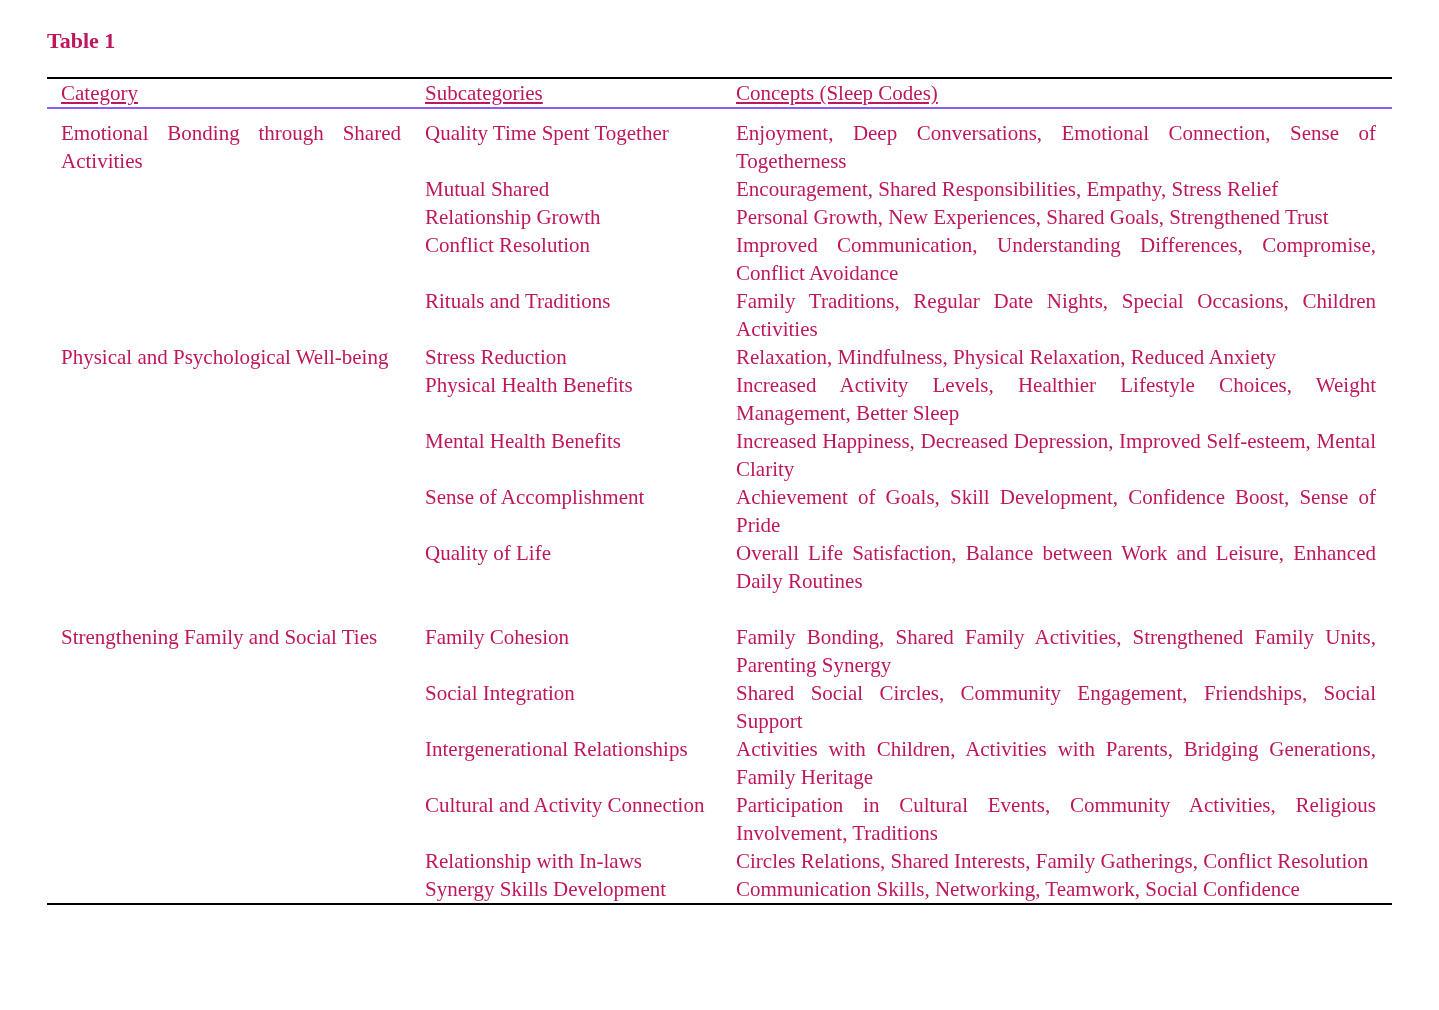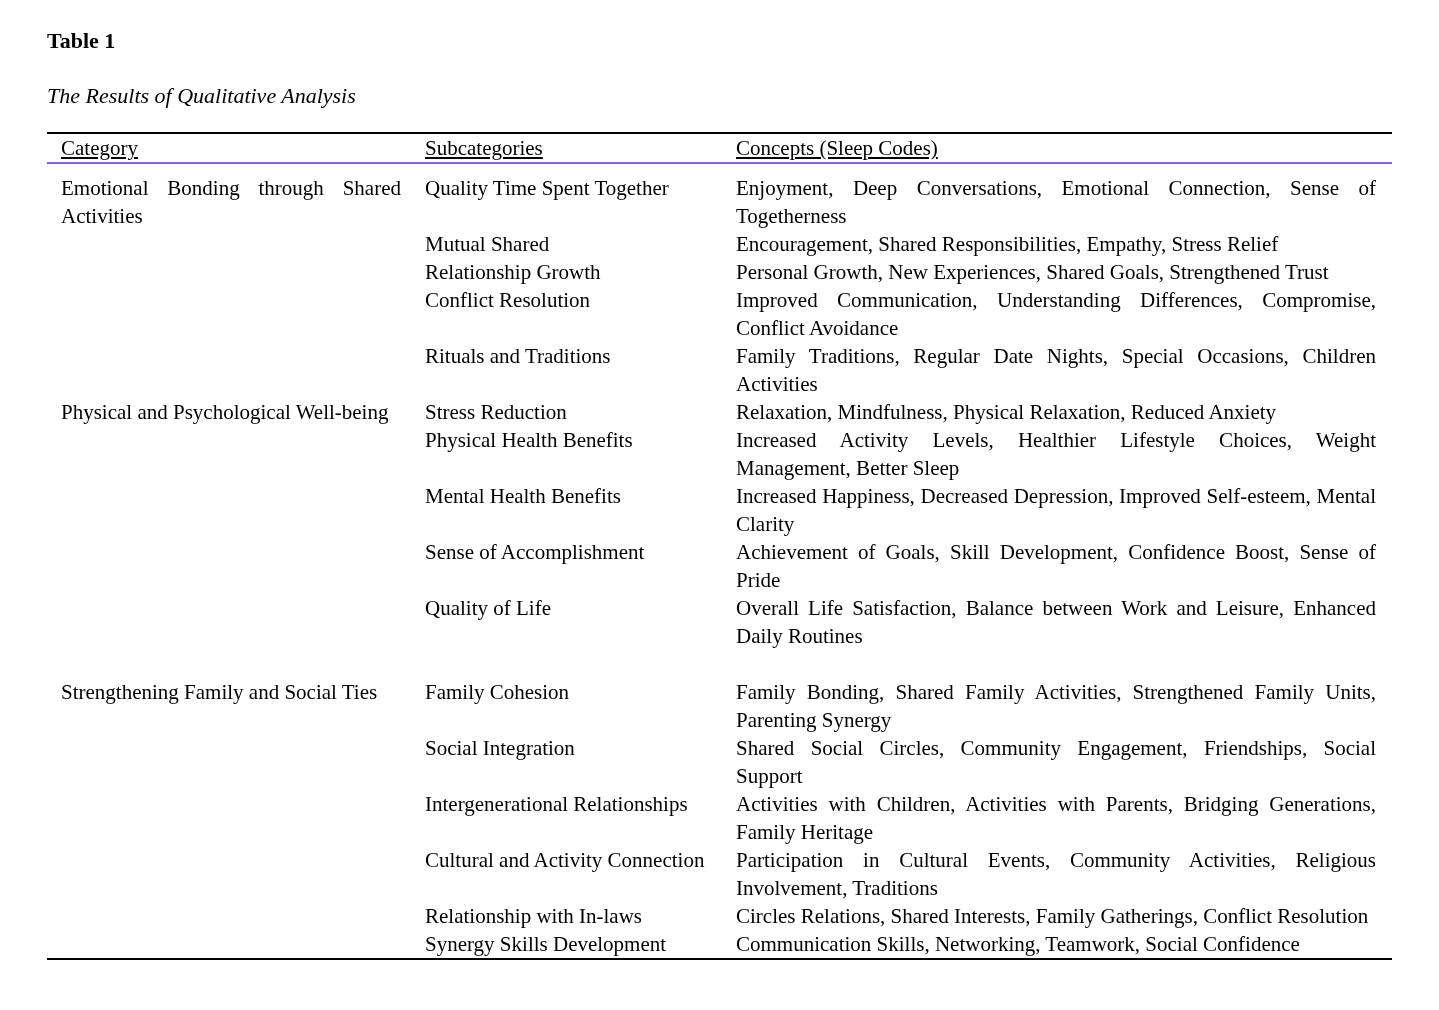--- a/index.html
+++ b/index.html
@@ -5,21 +5,21 @@
   html, body {
     margin: 0;
     padding: 0;
     background: #ffffff;
   }
   .page {
     position: relative;
     width: 1439px;
     height: 1010px;
     background: #ffffff;
-    color: #000000;
+    color: #be185d;
     font-family: "Liberation Serif", "DejaVu Serif", serif;
     font-size: 21px;
     overflow: hidden;
   }
   .doc {
     padding: 0 47px;
   }
   .table-label {
     margin: 0;
     padding-top: 28px;
@@ -69,21 +69,20 @@
   td.sub { padding-right: 26px; }
   td.con { padding-right: 16px; }
   tr.spacer td { height: 28px; padding: 0; }
 </style>
 </head>
 <body>
 
 <div class="page">
   <div class="doc">
     <p class="table-label">Table 1</p>
-    <p class="table-caption">The Results of Qualitative Analysis</p>
 
     <table class="apa">
       <colgroup>
         <col class="c1">
         <col class="c2">
         <col class="c3">
       </colgroup>
       <thead>
         <tr>
           <th class="h-cat">Category</th>

